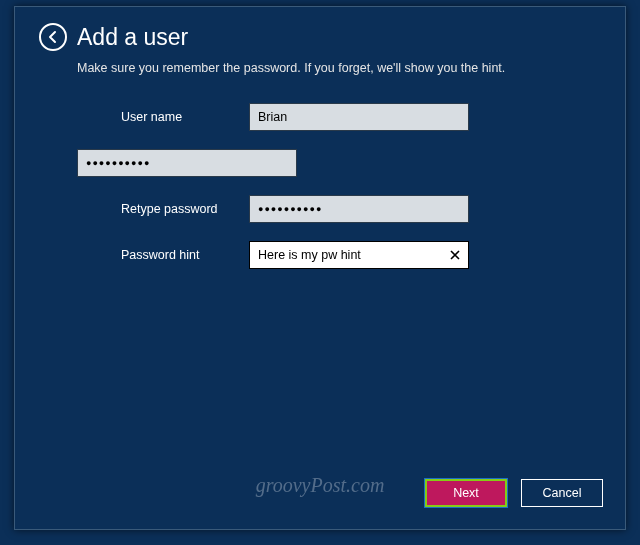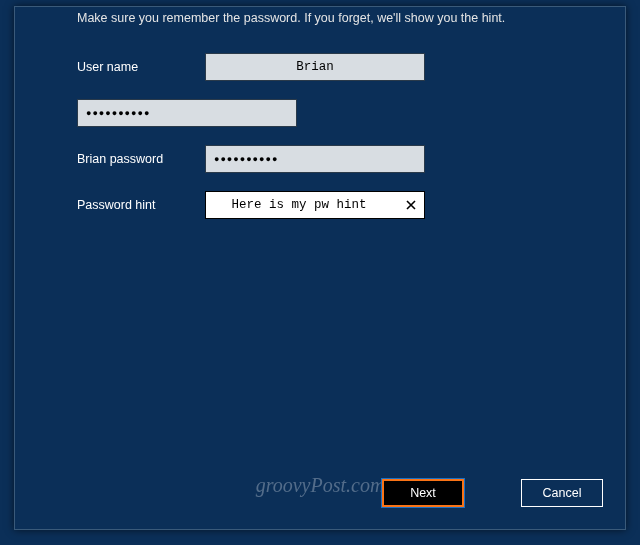--- a/index.html
+++ b/index.html
@@ -56,37 +56,37 @@
       display: flex;
       align-items: center;
       margin-bottom: 18px;
       height: 28px;
     }
     .label {
       color: #ffffff;
       font-size: 12.5px;
       width: 128px;
       flex-shrink: 0;
+      margin-left: 44px;
     }
     .field-wrap {
       position: relative;
       width: 220px;
       height: 28px;
     }
     .text-field {
       width: 100%;
       height: 100%;
       background: #d8dde2;
       border: 1px solid #2a3a4a;
       padding: 0 8px;
       font-size: 12.5px;
-      font-family: Liberation Mono, monospace;
+      font-family: Liberation Sans, sans-serif;
       color: #000;
       outline: none;
-      text-align: center;
     }
     .text-field.active {
       background: #ffffff;
       border: 1px solid #000;
       padding-right: 40px;
     }
     .pw-dots {
       width: 100%;
       height: 100%;
       background: #d8dde2;
@@ -124,65 +124,72 @@
       font-size: 12.5px;
       font-family: inherit;
       color: #ffffff;
       cursor: pointer;
       display: flex;
       align-items: center;
       justify-content: center;
       border: 1px solid #ffffff;
     }
     .btn-primary {
-      background: #000000;
-      border: 2px solid #f97316;
+      background: #be185d;
+      border: 2px solid #84cc16;
       outline: 1px solid #1a6fc4;
     }
     .btn-secondary {
       background: #0b2f58;
-      margin-left: 43px;
     }
     .watermark {
       position: absolute;
       left: 50%;
       bottom: 32px;
       transform: translateX(-50%);
       color: rgba(170, 185, 200, 0.45);
       font-family: Liberation Serif, serif;
       font-style: italic;
       font-size: 20px;
       pointer-events: none;
     }
   </style>
 </head>
 <body>
 
 <div class="frame">
 
+  <div class="header">
+    <div class="back-btn">
+      <svg width="14" height="14" viewBox="0 0 14 14">
+        <path d="M9 2 L4 7 L9 12" stroke="#ffffff" stroke-width="2" fill="none" stroke-linecap="round" stroke-linejoin="round"></path>
+      </svg>
+    </div>
+    <div class="title">Add a user</div>
+  </div>
 
   <div class="subtitle">Make sure you remember the password. If you forget, we'll show you the hint.</div>
 
   <div class="form">
 
     <div class="row">
       <div class="label">User name</div>
       <div class="field-wrap">
         <input type="text" class="text-field" value="Brian" style="">
       </div>
     </div>
 
     <div class="row">
       <div class="field-wrap">
         <div class="pw-dots">●●●●●●●●●●</div>
       </div>
     </div>
 
     <div class="row">
-      <div class="label">Brian password</div>
+      <div class="label">Retype password</div>
       <div class="field-wrap">
         <div class="pw-dots">●●●●●●●●●●</div>
       </div>
     </div>
 
     <div class="row">
       <div class="label">Password hint</div>
       <div class="field-wrap">
         <input type="text" class="text-field active" value="Here is my pw hint" style="">
         <div class="clear-x">

